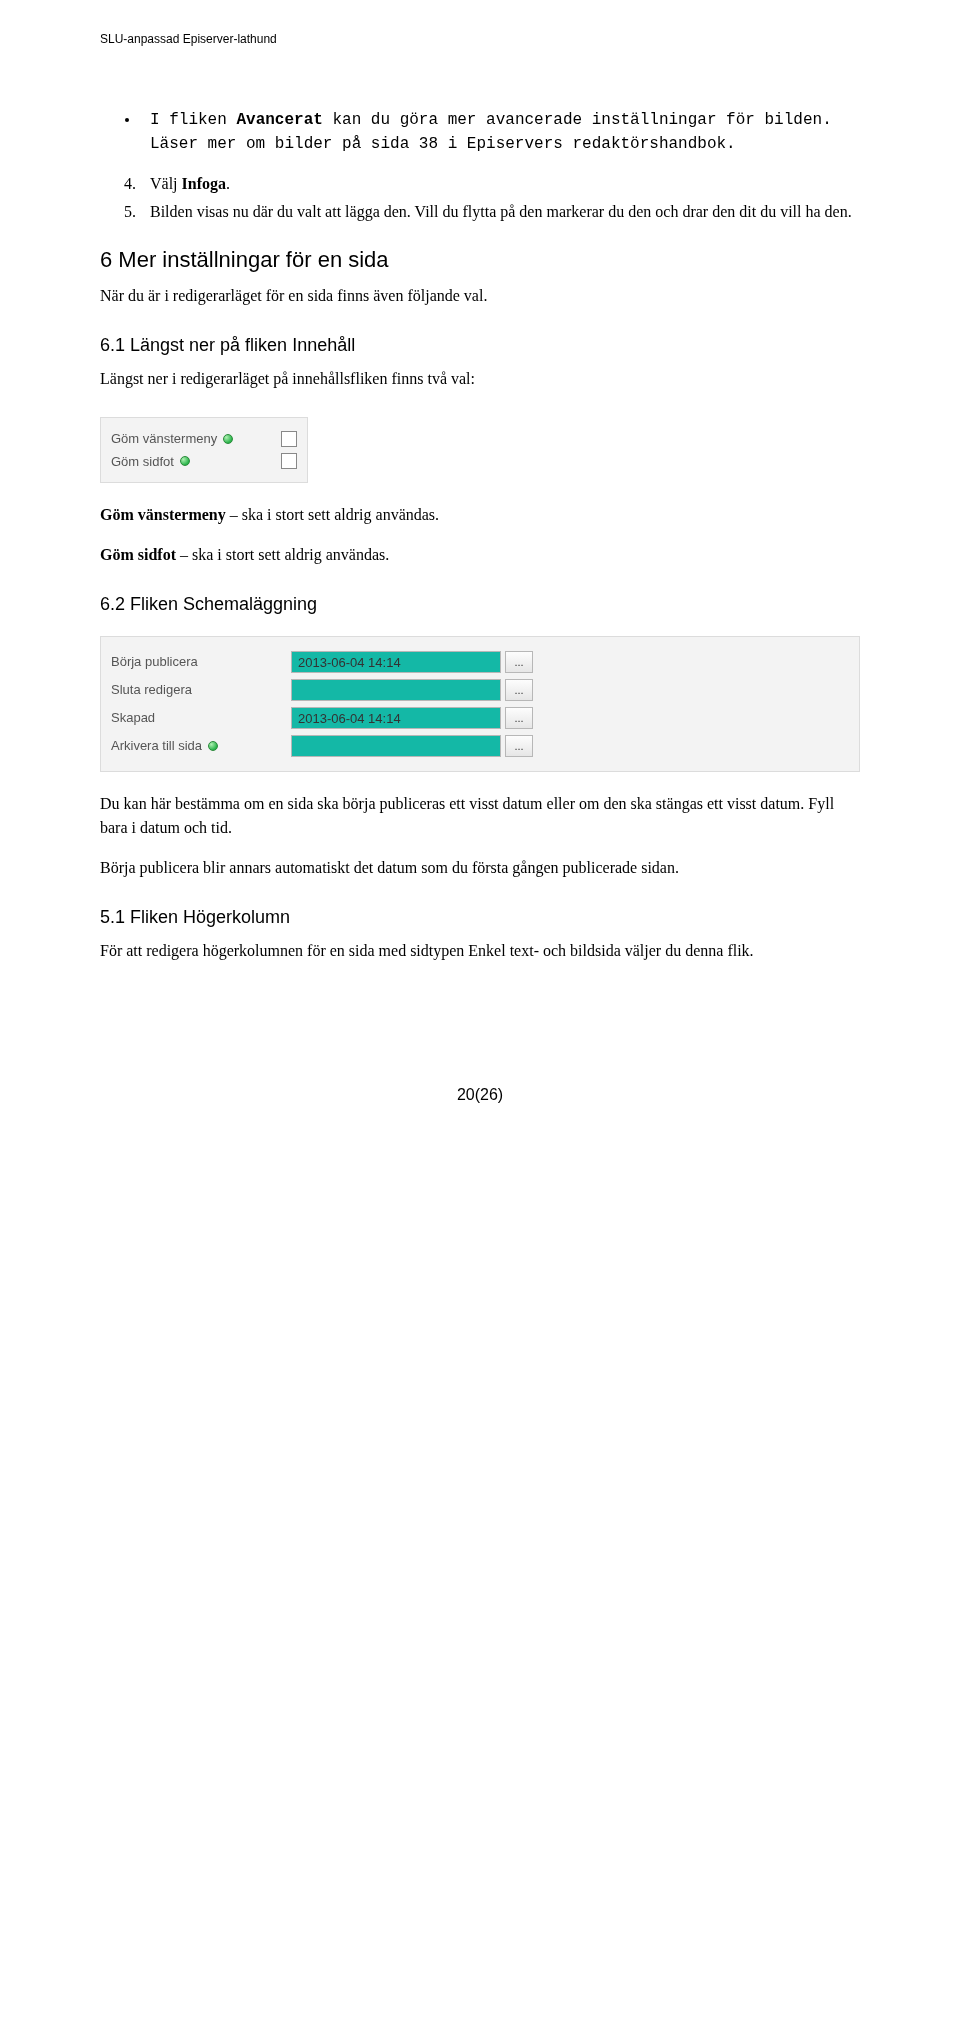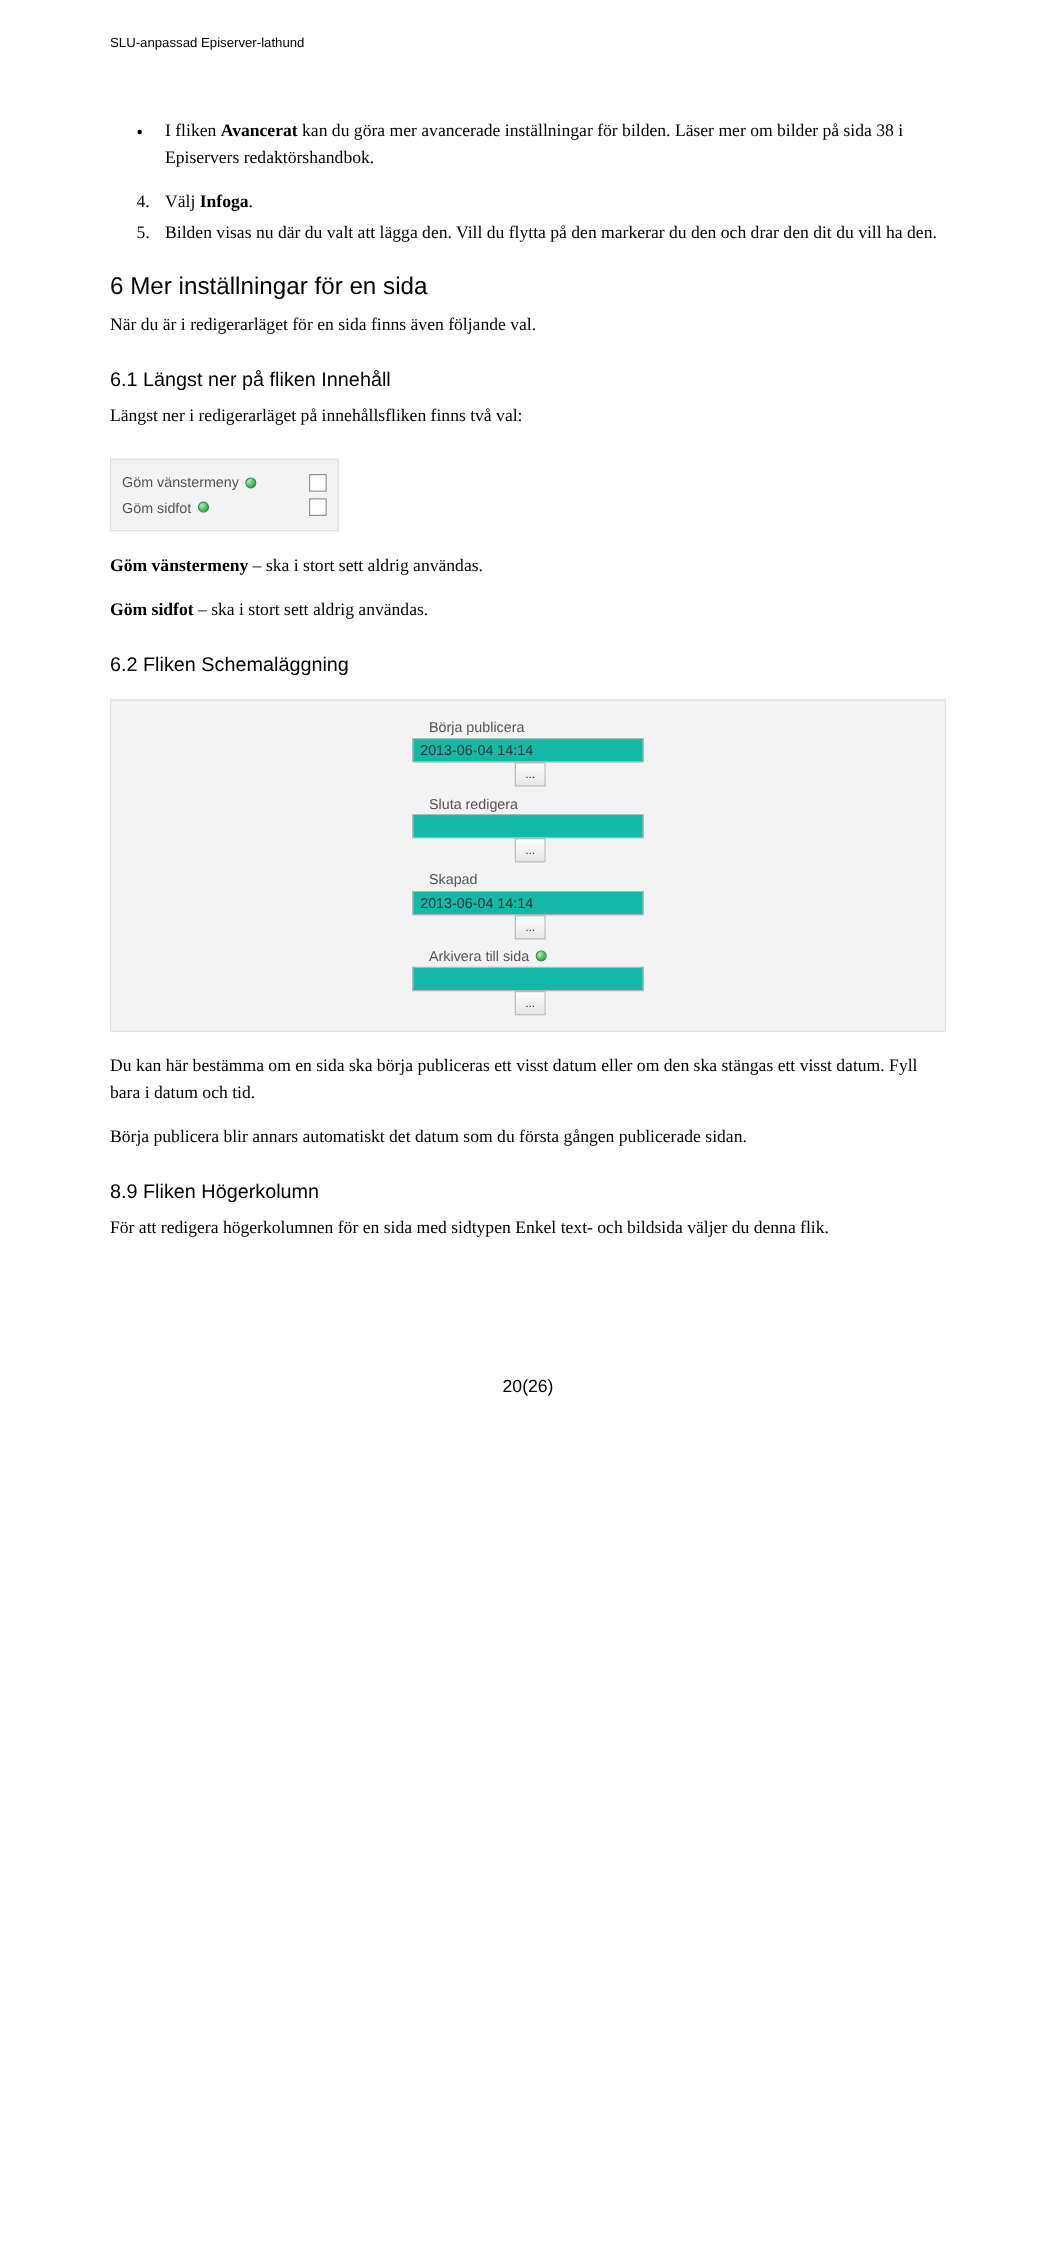--- a/index.html
+++ b/index.html
@@ -14,20 +14,21 @@
   }
   .header-text {
     text-align: left;
     font-family: Arial, sans-serif;
     font-size: 12px;
     margin-bottom: 60px;
   }
   .bullet-list {
     margin-left: 40px;
     margin-bottom: 16px;
+    font-family: Liberation Mono, monospace;
   }
   .bullet-list li {
     margin-bottom: 4px;
     font-size: 16px;
     list-style: disc;
     padding-left: 10px;
   }
   .numbered-list {
     margin-left: 40px;
     margin-bottom: 0;
@@ -113,21 +114,20 @@
     font-size: 11px;
     color: #333;
     display: inline-flex;
     align-items: center;
     justify-content: center;
   }
   .epi-form-row {
     display: flex;
     align-items: center;
     margin: 6px 0;
-    flex-direction: column;
   }
   .epi-form-label {
     width: 180px;
     color: #555;
     display: flex;
     align-items: center;
   }
   .screenshot-wide {
     width: 100%;
   }
@@ -213,19 +213,19 @@
       <span class="dot-icon"></span>
     </div>
     <input class="epi-input" value="" style="">
     <span class="epi-btn">...</span>
   </div>
 </div>
 
 <p class="para">Du kan här bestämma om en sida ska börja publiceras ett visst datum eller om den ska stängas ett visst datum. Fyll bara i datum och tid.</p>
 <p class="para">Börja publicera blir annars automatiskt det datum som du första gången publicerade sidan.</p>
 
-<h3 class="h-sub">8.9 Fliken Högerkolumn</h3>
+<h3 class="h-sub">5.1 Fliken Högerkolumn</h3>
 <p class="para">För att redigera högerkolumnen för en sida med sidtypen Enkel text- och bildsida väljer du denna flik.</p>
 
 <div class="footer-page">20(26)</div>
 
 
 
 
 </body></html>

